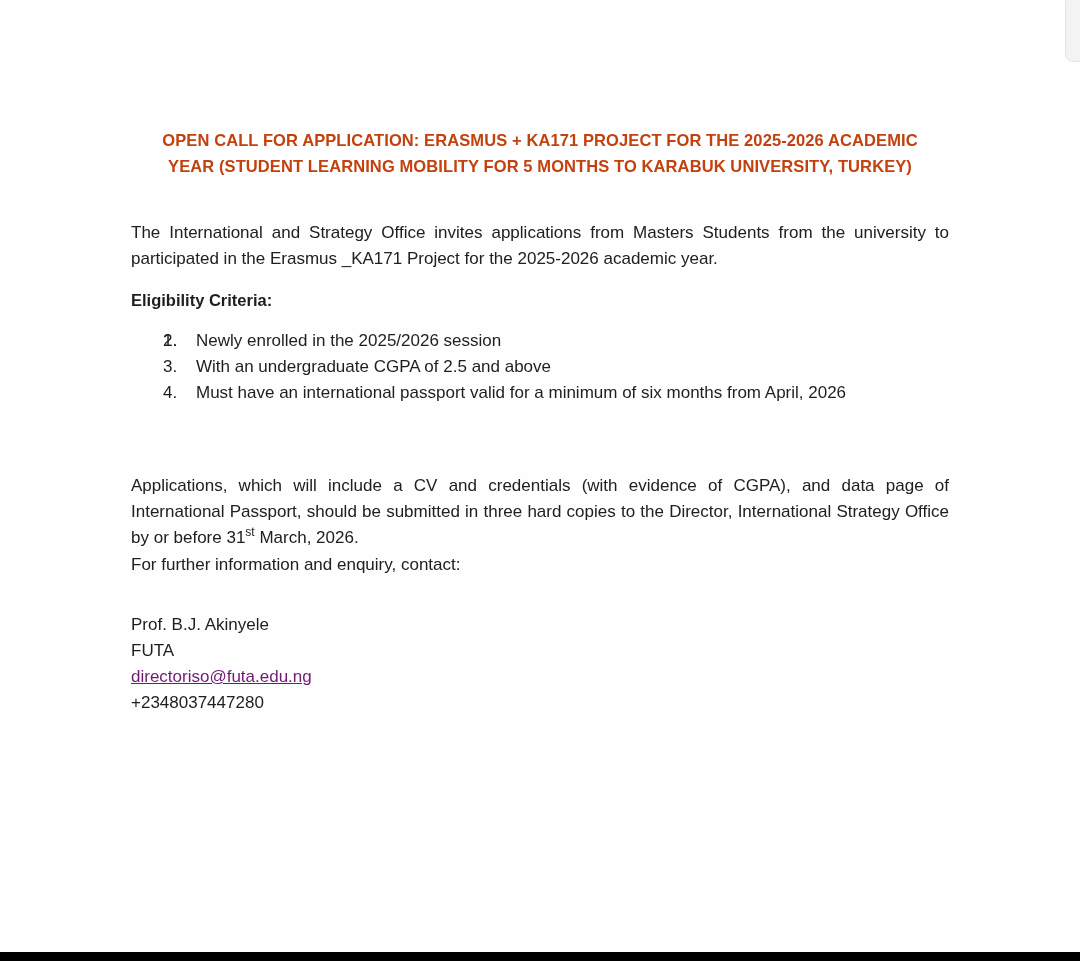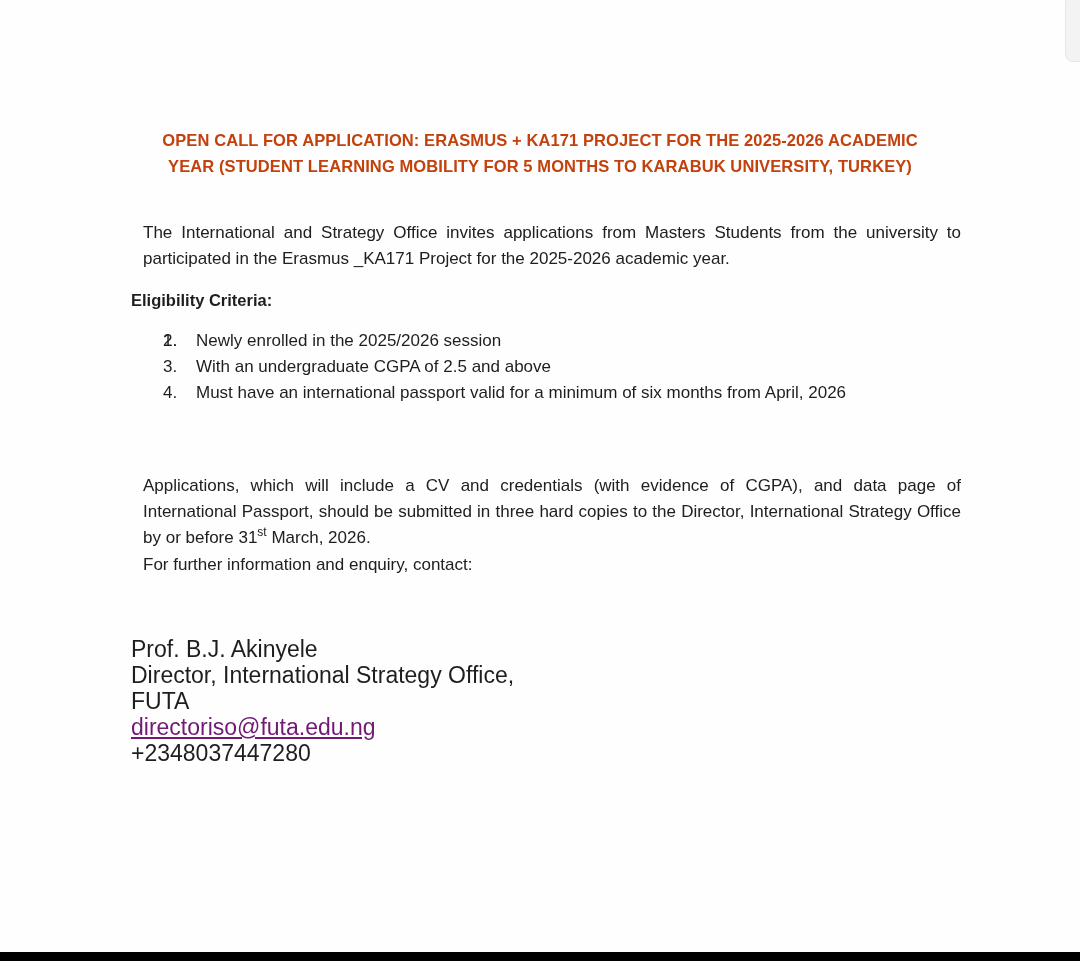--- a/index.html
+++ b/index.html
@@ -13,30 +13,30 @@
   }
   .bottom-bar {
     position: absolute; left: 0; top: 952px; width: 1080px; height: 9px; background: #000;
   }
   .title {
     position: absolute; left: 150px; top: 127px; width: 780px; text-align: center;
     font-weight: bold; font-size: 16.5px; line-height: 26px; letter-spacing: 0.1px; color: #c2410c;
   }
   .para {
     position: absolute; left: 131px; width: 818px; font-size: 17px; line-height: 26px;
-    text-align: justify; color: #202020; margin-left: 12px;
+    text-align: justify; color: #202020;
   }
   .intro { top: 220px; }
   .elig-heading { position: absolute; left: 131px; top: 287px; font-weight: bold; font-size: 16.5px; line-height: 26px; text-align: center; }
   .criteria { position: absolute; left: 131px; top: 328px; width: 830px; margin: 0; padding: 0; list-style: none; }
   .criteria li { position: relative; padding-left: 65px; font-size: 17px; line-height: 26px; }
   .criteria .num { position: absolute; left: 32px; top: 0; }
   .apply { top: 473px; }
   .contact { top: 552px; }
-  .sig { position: absolute; left: 131px; top: 636px; font-size: 23px; line-height: 26px; }
+  .sig { position: absolute; left: 131px; top: 612px; font-size: 17px; line-height: 26px; }
   .email { color: #701a75; text-decoration: underline; }
   sup { font-size: 12px; line-height: 0; }
 </style>
 </head>
 <body>
 
 <div class="page-edge"></div>
 
 <div class="title">OPEN CALL FOR APPLICATION: ERASMUS + KA171 PROJECT FOR THE 2025-2026 ACADEMIC YEAR (STUDENT LEARNING MOBILITY FOR 5 MONTHS TO KARABUK UNIVERSITY, TURKEY)</div>
 
@@ -50,19 +50,18 @@
   <li><span class="num">3.</span><span>With an undergraduate CGPA of 2.5 and above</span></li>
   <li><span class="num">4.</span><span>Must have an international passport valid for a minimum of six months from April, 2026</span></li>
 </ol>
 
 <div class="para apply"><span>Applications, which will include a CV and credentials (with evidence of CGPA), and data page of International Passport, should be submitted in three hard copies to the Director, International Strategy Office by or before  31</span><sup>st</sup><span> March, 2026.</span></div>
 
 <div class="para contact">For further information and enquiry, contact:</div>
 
 <div class="sig">
   <div>Prof. B.J. Akinyele</div>
-  <div>Director, International Strategy Office,</div>
   <div>FUTA</div>
   <div><a class="email">directoriso@futa.edu.ng</a></div>
   <div>+2348037447280</div>
 </div>
 
 <div class="bottom-bar"></div>
 
 </body></html>

